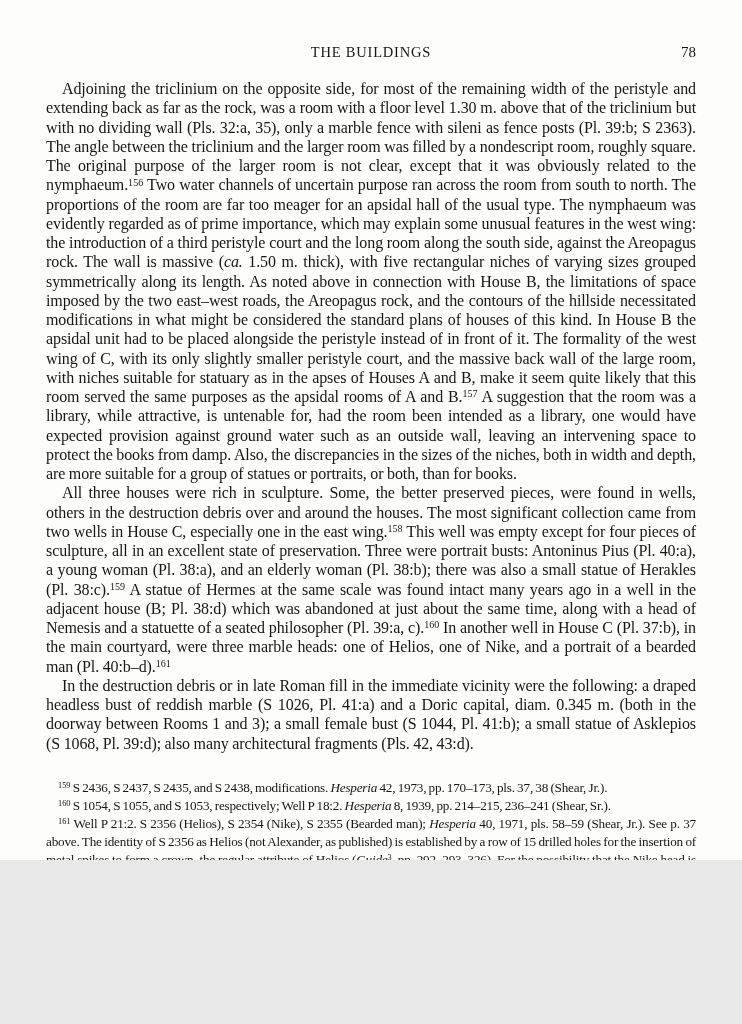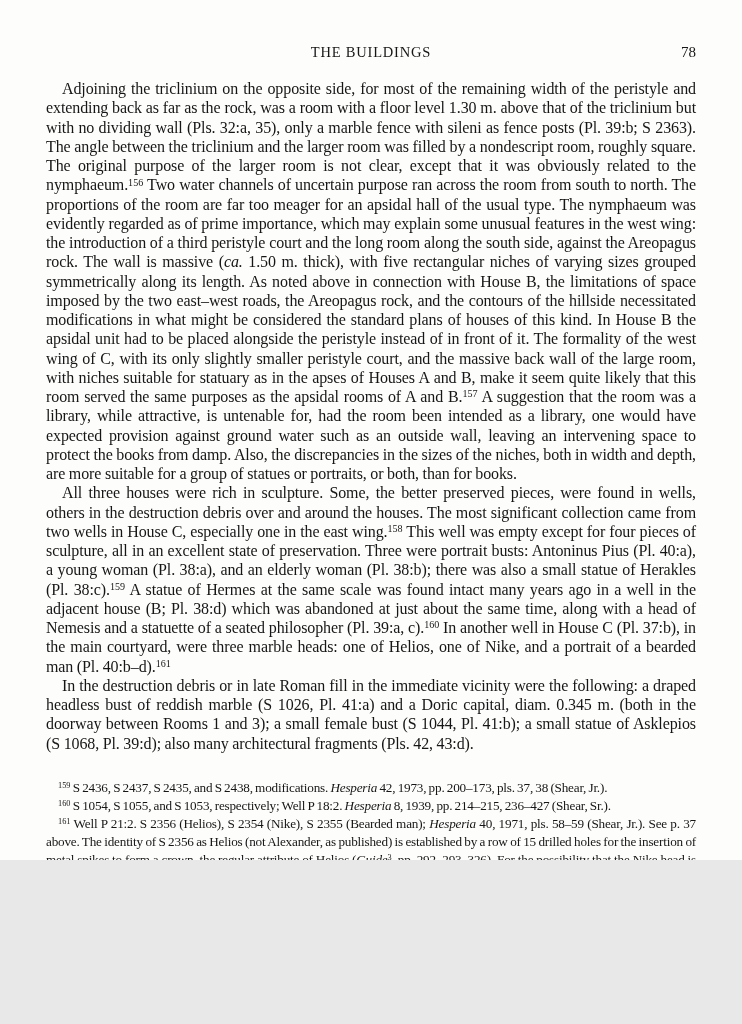--- a/index.html
+++ b/index.html
@@ -82,18 +82,18 @@
     <span class="page-number">78</span>
   </div>
 
   <div class="body-text">
     <p><span>Adjoining the triclinium on the opposite side, for most of the remaining width of the peristyle and extending back as far as the rock, was a room with a floor level 1.30 m. above that of the triclinium but with no dividing wall (Pls. 32:a, 35), only a marble fence with sileni as fence posts (Pl. 39:b; S 2363). The angle between the triclinium and the larger room was filled by a nondescript room, roughly square. The original purpose of the larger room is not clear, except that it was obviously related to the nymphaeum.</span><span class="sup">156</span><span> Two water channels of uncertain purpose ran across the room from south to north. The proportions of the room are far too meager for an apsidal hall of the usual type. The nymphaeum was evidently regarded as of prime importance, which may explain some unusual features in the west wing: the introduction of a third peristyle court and the long room along the south side, against the Areopagus rock. The wall is massive (</span><span class="it">ca.</span><span> 1.50 m. thick), with five rectangular niches of varying sizes grouped symmetrically along its length. As noted above in connection with House B, the limitations of space imposed by the two east–west roads, the Areopagus rock, and the contours of the hillside necessitated modifications in what might be considered the standard plans of houses of this kind. In House B the apsidal unit had to be placed alongside the peristyle instead of in front of it. The formality of the west wing of C, with its only slightly smaller peristyle court, and the massive back wall of the large room, with niches suitable for statuary as in the apses of Houses A and B, make it seem quite likely that this room served the same purposes as the apsidal rooms of A and B.</span><span class="sup">157</span><span> A suggestion that the room was a library, while attractive, is untenable for, had the room been intended as a library, one would have expected provision against ground water such as an outside wall, leaving an intervening space to protect the books from damp. Also, the discrepancies in the sizes of the niches, both in width and depth, are more suitable for a group of statues or portraits, or both, than for books.</span></p>
     <p><span>All three houses were rich in sculpture. Some, the better preserved pieces, were found in wells, others in the destruction debris over and around the houses. The most significant collection came from two wells in House C, especially one in the east wing.</span><span class="sup">158</span><span> This well was empty except for four pieces of sculpture, all in an excellent state of preservation. Three were portrait busts: Antoninus Pius (Pl. 40:a), a young woman (Pl. 38:a), and an elderly woman (Pl. 38:b); there was also a small statue of Herakles (Pl. 38:c).</span><span class="sup">159</span><span> A statue of Hermes at the same scale was found intact many years ago in a well in the adjacent house (B; Pl. 38:d) which was abandoned at just about the same time, along with a head of Nemesis and a statuette of a seated philosopher (Pl. 39:a, c).</span><span class="sup">160</span><span> In another well in House C (Pl. 37:b), in the main courtyard, were three marble heads: one of Helios, one of Nike, and a portrait of a bearded man (Pl. 40:b–d).</span><span class="sup">161</span></p>
     <p><span>In the destruction debris or in late Roman fill in the immediate vicinity were the following: a draped headless bust of reddish marble (S 1026, Pl. 41:a) and a Doric capital, diam. 0.345 m. (both in the doorway between Rooms 1 and 3); a small female bust (S 1044, Pl. 41:b); a small statue of Asklepios (S 1068, Pl. 39:d); also many architectural fragments (Pls. 42, 43:d).</span></p>
   </div>
 
   <div class="footnotes">
-    <p><span class="sup">159</span><span> S 2436, S 2437, S 2435, and S 2438, modifications. </span><span class="it">Hesperia</span><span> 42, 1973, pp. 200–173, pls. 37, 38 (Shear, Jr.).</span></p>
-    <p><span class="sup">160</span><span> S 1054, S 1055, and S 1053, respectively; Well P 18:2. </span><span class="it">Hesperia</span><span> 8, 1939, pp. 214–215, 236–427 (Shear, Sr.).</span></p>
+    <p><span class="sup">159</span><span> S 2436, S 2437, S 2435, and S 2438, modifications. </span><span class="it">Hesperia</span><span> 42, 1973, pp. 170–173, pls. 37, 38 (Shear, Jr.).</span></p>
+    <p><span class="sup">160</span><span> S 1054, S 1055, and S 1053, respectively; Well P 18:2. </span><span class="it">Hesperia</span><span> 8, 1939, pp. 214–215, 236–241 (Shear, Sr.).</span></p>
     <p><span class="sup">161</span><span> Well P 21:2. S 2356 (Helios), S 2354 (Nike), S 2355 (Bearded man); </span><span class="it">Hesperia</span><span> 40, 1971, pls. 58–59 (Shear, Jr.). See p. 37 above. The identity of S 2356 as Helios (not Alexander, as published) is established by a row of 15 drilled holes for the insertion of metal spikes to form a crown, the regular attribute of Helios (</span><span class="it">Guide</span><span class="sup">3</span><span>, pp. 292–293, 326). For the possibility that the Nike head is copied from the Nike of the Athena Parthenos, see E. B. Harrison, “Two Pheidian Heads: Nike and Amazon,” in </span><span class="it">The Eye of Greece</span><span>, D. Kurtz and B. Sparkes, edd., Cambridge 1982, pp. 53–88.</span></p>
   </div>
 
 </div>
 
 </body></html>

